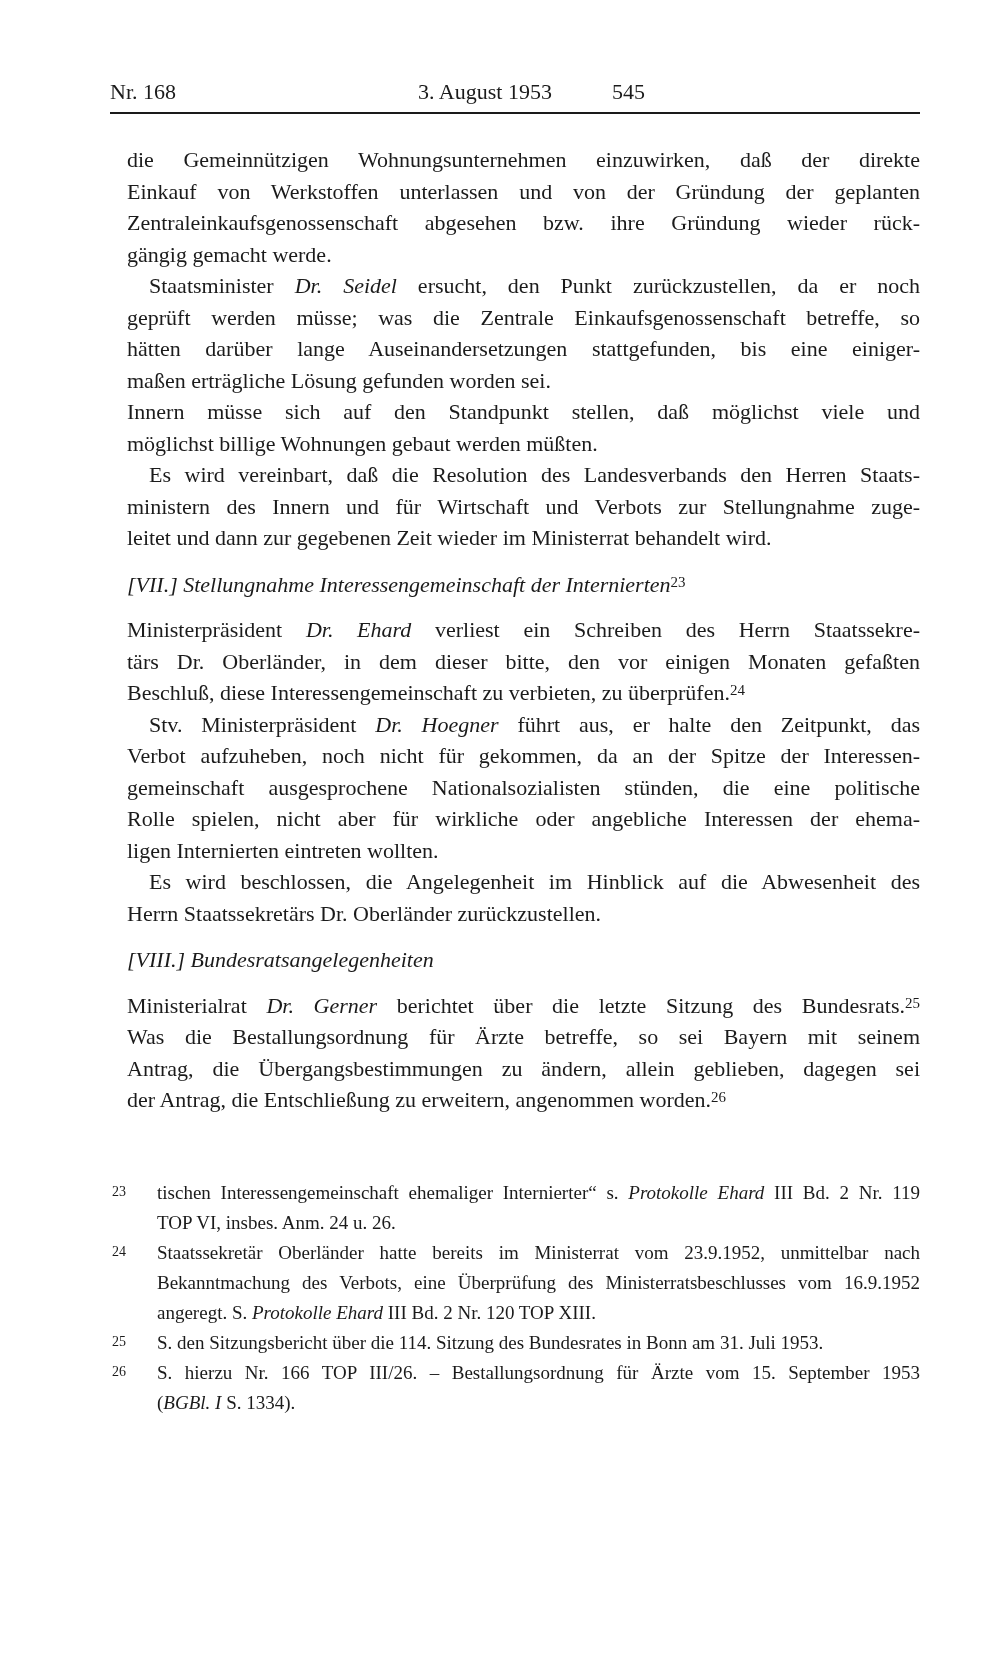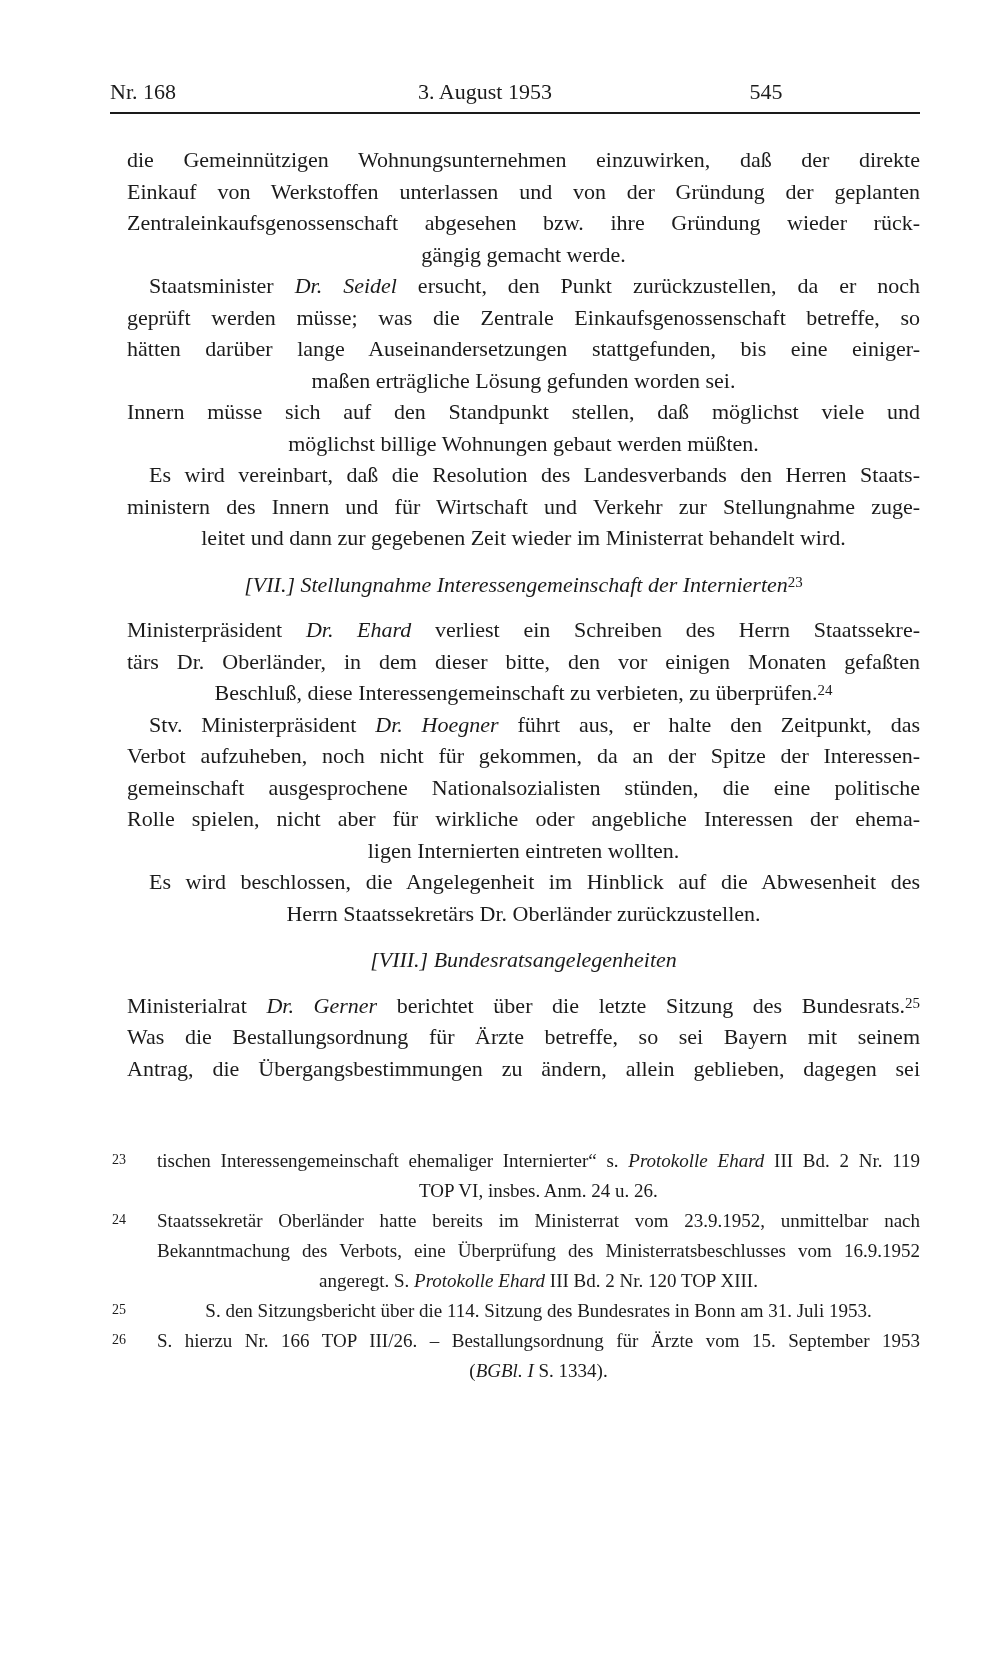--- a/index.html
+++ b/index.html
@@ -21,28 +21,28 @@
   }
   
   .header {
     display: flex;
     align-items: baseline;
     font-size: 22px;
     line-height: 28px;
   }
   .h-left  { flex: 1; text-align: left; }
   .h-center{ flex: 0 0 auto; margin-right: 60px; }
-  .h-right { flex: 1; text-align: center; }
+  .h-right { flex: 1; text-align: left; }
   .rule { border-bottom: 2px solid var(--rule-color); margin-top: 6px; }
 
   
   .docbody { margin-top: 30px; font-size: 22px; line-height: 31.5px; }
   .line { min-height: 31.5px; margin-left: 17px; }
   .jl   { text-align: justify; text-align-last: justify; overflow: hidden; max-height: 31.5px; }
-  .last { text-align: center; }
+  .last { text-align: left; }
   .ind  { text-indent: 22px; }
   .it   { font-style: italic; }
   .sup  { font-size: 0.68em; vertical-align: 0.34em; font-style: normal; line-height: 0; }
   .heading { margin: 15px 0 14px 0; }
 
   
   .footnotes { margin-top: 62px; font-size: 19px; line-height: 30px; }
   .footnotes .line { min-height: 30px; }
   .footnotes .jl { max-height: 30px; }
   .fn { position: relative; padding-left: 30px; }
@@ -76,21 +76,21 @@
         <div class="line jl"><span>geprüft werden müsse; was die Zentrale Einkaufsgenossenschaft betreffe, so</span></div>
         <div class="line jl"><span>hätten darüber lange Auseinandersetzungen stattgefunden, bis eine einiger-</span></div>
         <div class="line last"><span>maßen erträgliche Lösung gefunden worden sei.</span></div>
       </div>
       <div class="para">
         <div class="line jl"><span>Innern müsse sich auf den Standpunkt stellen, daß möglichst viele und</span></div>
         <div class="line last"><span>möglichst billige Wohnungen gebaut werden müßten.</span></div>
       </div>
       <div class="para">
         <div class="line jl ind"><span>Es wird vereinbart, daß die Resolution des Landesverbands den Herren Staats-</span></div>
-        <div class="line jl"><span>ministern des Innern und für Wirtschaft und Verkehr zur Stellungnahme zuge-</span></div>
+        <div class="line jl"><span>ministern des Innern und für Wirtschaft und Verbots zur Stellungnahme zuge-</span></div>
         <div class="line last"><span>leitet und dann zur gegebenen Zeit wieder im Ministerrat behandelt wird.</span></div>
       </div>
       <div class="heading">
         <div class="line last"><span class="it">[VII.] Stellungnahme Interessengemeinschaft der Internierten</span><span class="sup">23</span></div>
       </div>
       <div class="para">
         <div class="line jl"><span>Ministerpräsident </span><span class="it">Dr. Ehard</span><span> verliest ein Schreiben des Herrn Staatssekre-</span></div>
         <div class="line jl"><span>tärs Dr. Oberländer, in dem dieser bitte, den vor einigen Monaten gefaßten</span></div>
         <div class="line last"><span>Beschluß, diese Interessengemeinschaft zu verbieten, zu überprüfen.</span><span class="sup">24</span></div>
       </div>
@@ -105,20 +105,21 @@
         <div class="line jl ind"><span>Es wird beschlossen, die Angelegenheit im Hinblick auf die Abwesenheit des</span></div>
         <div class="line last"><span>Herrn Staatssekretärs Dr. Oberländer zurückzustellen.</span></div>
       </div>
       <div class="heading">
         <div class="line last"><span class="it">[VIII.] Bundesratsangelegenheiten</span></div>
       </div>
       <div class="para">
         <div class="line jl"><span>Ministerialrat </span><span class="it">Dr. Gerner</span><span> berichtet über die letzte Sitzung des Bundesrats.</span><span class="sup">25</span></div>
         <div class="line jl"><span>Was die Bestallungsordnung für Ärzte betreffe, so sei Bayern mit seinem</span></div>
         <div class="line jl"><span>Antrag, die Übergangsbestimmungen zu ändern, allein geblieben, dagegen sei</span></div>
+        <div class="line last"><span>der Antrag, die Entschließung zu erweitern, angenommen worden.</span><span class="sup">26</span></div>
       </div>
     </div>
 
   <div class="footnotes">
       <div class="fn">
         <span class="fn-num">23</span>
         <div class="line jl"><span>tischen Interessengemeinschaft ehemaliger Internierter“ s. </span><span class="it">Protokolle Ehard</span><span> III Bd. 2 Nr. 119</span></div>
         <div class="line last"><span>TOP VI, insbes. Anm. 24 u. 26.</span></div>
       </div>
       <div class="fn">

